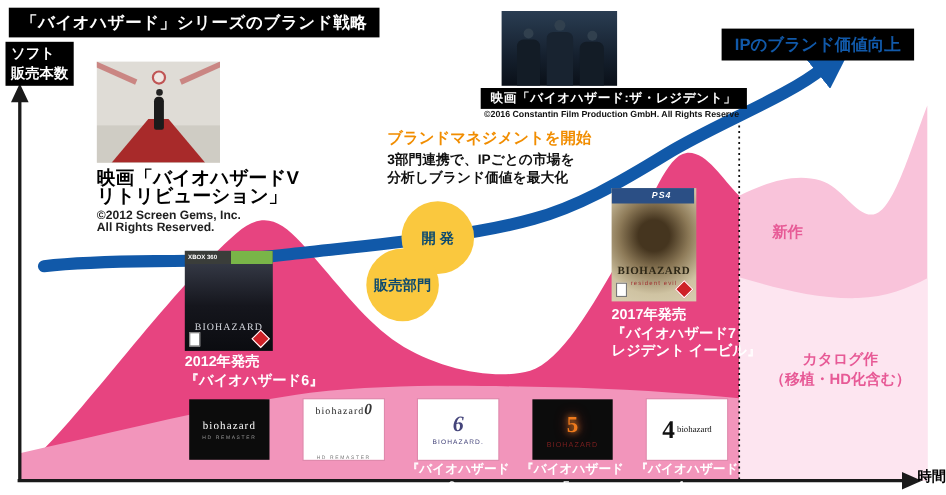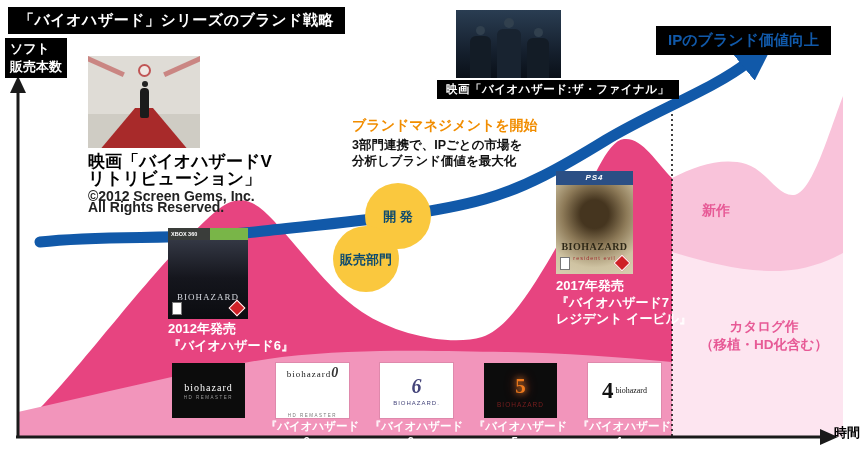--- a/index.html
+++ b/index.html
@@ -32,42 +32,42 @@
   .m1-figure{position:absolute;left:52px;top:32px;width:9px;height:30px;background:#1b1b1b;border-radius:4px 4px 2px 2px;}
   .m1-head{position:absolute;left:54px;top:25px;width:6px;height:6px;border-radius:50%;background:#222;}
   .m1-target{position:absolute;left:50px;top:8px;width:9px;height:9px;border:2px solid #c05555;border-radius:50%;background:#efe7e3;}
   
   .movie2{left:456px;top:10px;width:105px;height:68px;background:linear-gradient(180deg,#2a3d52,#15202e 60%,#0a1018);overflow:hidden;}
   .m2-fig{position:absolute;bottom:0;background:#131c26;border-radius:6px 6px 0 0;}
   .m2-head{position:absolute;border-radius:50%;background:#31404e;}
   .movie2-caption-bar{left:437px;top:80px;font-size:11.5px;padding:2px 9px;letter-spacing:.5px;}
   .movie2-copy{left:440px;top:99px;font-size:8px;font-weight:bold;color:#111;}
   .movie1-caption{left:88px;top:153px;font-size:17px;font-weight:bold;color:#000;line-height:17px;}
-  .movie1-copy{left:88px;top:191px;font-size:14px;font-weight:bold;color:#222;line-height:11px;}
+  .movie1-copy{left:88px;top:191px;font-size:11px;font-weight:bold;color:#222;line-height:11px;}
   
   .bm-heading{left:352px;top:117px;font-size:14px;font-weight:bold;color:var(--heading-orange,#F18D00);}
   .bm-desc{left:352px;top:137px;font-size:12.5px;font-weight:bold;color:#111;line-height:16px;}
   .circle{border-radius:50%;width:66px;height:66px;background:var(--circle-yellow,#FAC83E);
           display:flex;align-items:center;justify-content:center;text-align:center;
           font-size:13px;font-weight:bold;color:#0c4a6e;line-height:15px;}
   .c-dev{left:365px;top:183px;}
   .c-sales{left:333px;top:226px;}
   .c-mkt{left:398px;top:226px;}
   
   .cover{overflow:hidden;}
   .xbox{left:168px;top:228px;width:80px;height:91px;background:linear-gradient(180deg,#3d4250,#15161d 55%,#0b0c10);}
   .xbox-banner{position:absolute;left:0;top:0;width:80px;height:12px;
                background:linear-gradient(90deg,#3a3d3a 0 52%,#79b548 52%);color:#fff;font-size:5.5px;font-weight:bold;
                line-height:12px;padding-left:3px;box-sizing:border-box;}
   .xbox-title{position:absolute;left:0;bottom:17px;width:80px;text-align:center;color:#d4d7de;
               font-family:"Liberation Serif",serif;font-size:9px;letter-spacing:1px;}
   .ps4{left:556px;top:171px;width:77px;height:103px;
        background:radial-gradient(circle at 50% 42%,#45351f 0 20%,#8d7a58 45%,#cfc3a2 75%,#d8cdb0);}
-  .ps4-banner{position:absolute;left:0;top:0;width:77px;height:14px;background:#2b4f85;color:#fff;
-              font-size:8px;font-weight:bold;font-style:italic;text-align:center;line-height:14px;letter-spacing:1px;}
+  .ps4-banner{position:absolute;left:0;top:0;width:59px;height:14px;background:#2b4f85;color:#fff;
+              font-size:8px;font-weight:bold;font-style:italic;text-align:center;line-height:14px;letter-spacing:1px;padding-left:16px;}
   .ps4-title{position:absolute;left:0;bottom:22px;width:77px;text-align:center;color:#2e2817;
              font-size:10px;font-weight:bold;letter-spacing:.5px;font-family:"Liberation Serif",serif;}
   .ps4-sub{position:absolute;left:0;bottom:13px;width:77px;text-align:center;color:#a03030;font-size:5.5px;letter-spacing:1px;}
   .diamond{position:absolute;right:5px;bottom:5px;width:10px;height:10px;background:#ce2127;
            border:1px solid #fff;transform:rotate(45deg);}
   .rating{position:absolute;left:4px;bottom:4px;width:8px;height:11px;background:#fff;border:1px solid #777;}
   .rel-label{font-size:13px;font-weight:bold;color:#fff;line-height:16.5px;}
   .rel-2012{left:168px;top:321px;}
   .rel-2017{left:556px;top:278px;}
   
@@ -128,21 +128,22 @@
 All Rights Reserved.</div>
 
   <div class="abs movie2 cover">
     <div class="m2-head" style="left:20px;top:16px;width:9px;height:9px;"></div>
     <div class="m2-fig" style="left:14px;width:21px;height:42px;"></div>
     <div class="m2-head" style="left:48px;top:8px;width:10px;height:10px;"></div>
     <div class="m2-fig" style="left:41px;width:24px;height:49px;background:#182330;"></div>
     <div class="m2-head" style="left:78px;top:18px;width:9px;height:9px;"></div>
     <div class="m2-fig" style="left:71px;width:22px;height:40px;"></div>
   </div>
-  <div class="abs plate movie2-caption-bar">映画「バイオハザード:ザ・ファイナル」</div>
+  <div class="abs plate movie2-caption-bar">映画「バイオハザード:ザ・レジデント」</div>
+  <div class="abs movie2-copy">©2016 Constantin Film Production GmbH. All Rights Reserve</div>
 
   <div class="abs bm-heading">ブランドマネジメントを開始</div>
   <div class="abs bm-desc pre">3部門連携で、IPごとの市場を
 分析しブランド価値を最大化</div>
   <div class="abs circle c-dev">
     <span class="pre">開 発</span>
   </div>
   <div class="abs circle c-sales">
     <span class="pre">販売部門</span>
   </div>
@@ -182,21 +183,20 @@
     <span class="cat-sub" style="color:#44447a;font-size:6px;letter-spacing:1px;">BIOHAZARD.</span>
   </div>
   <div class="abs cover cat-cover cat-black" style="left:484px;">
     <span class="cat-num" style="color:#ef7a1c;font-size:21px;text-shadow:0 0 6px #ff9a2a,0 0 12px #c33;">5</span>
     <span class="cat-sub" style="color:#7a1f1f;font-size:6.5px;letter-spacing:1px;">BIOHAZARD</span>
   </div>
   <div class="abs cover cat-cover cat-white" style="left:588px;flex-direction:row;gap:2px;">
     <span class="cat-num" style="color:#111;font-size:23px;">4</span>
     <span class="cat-main" style="color:#111;font-size:8px;letter-spacing:0;">biohazard</span>
   </div>
-  <div class="abs cat-label" style="left:260px;">『バイオハザード0』</div>
   <div class="abs cat-label" style="left:364px;">『バイオハザード6』</div>
   <div class="abs cat-label" style="left:468px;">『バイオハザード5』</div>
   <div class="abs cat-label" style="left:572px;">『バイオハザード4』</div>
 
   <div class="abs region-new">新作</div>
   <div class="abs region-catalog pre">カタログ作
 （移植・HD化含む）</div>
 
 </div>
 

